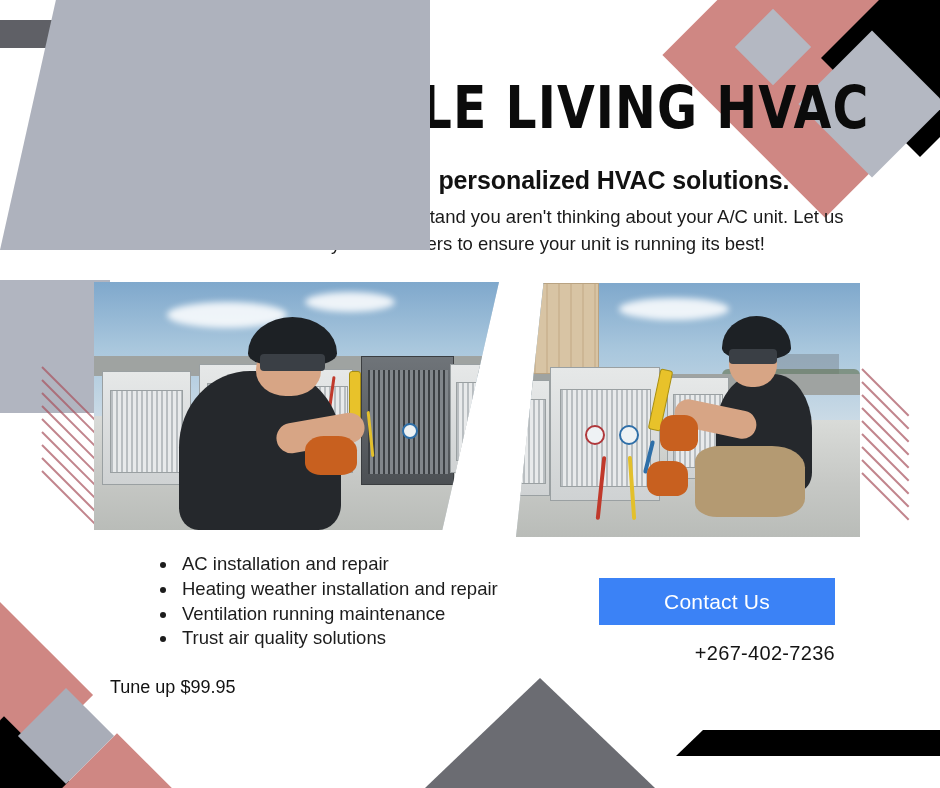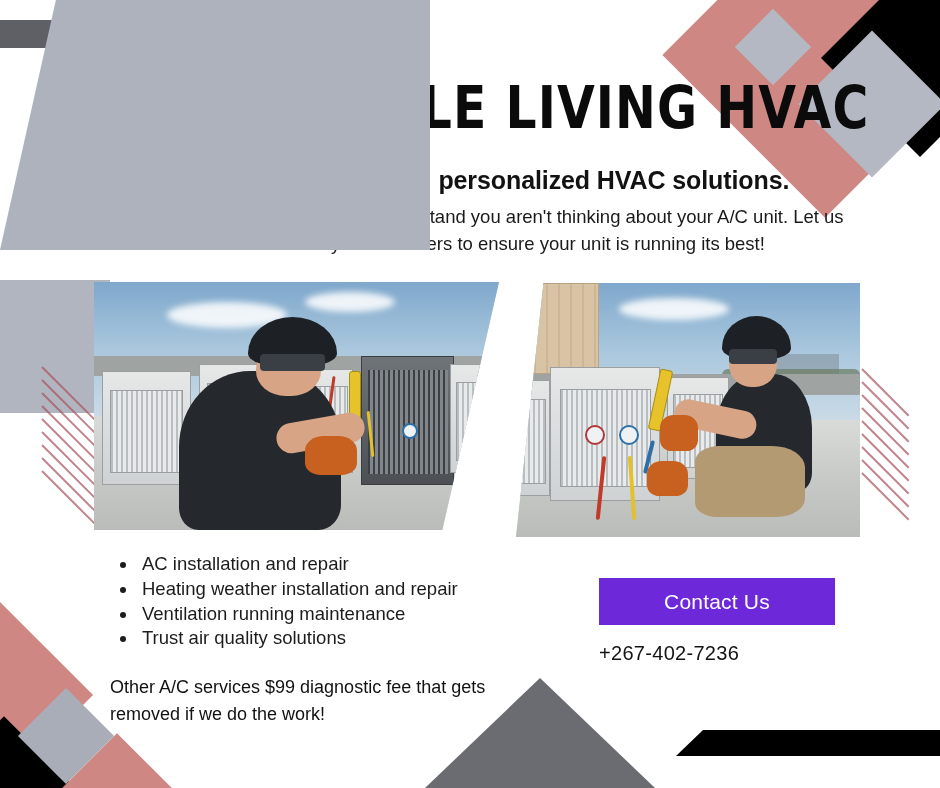--- a/index.html
+++ b/index.html
@@ -287,43 +287,43 @@
   
   .services {
     position: absolute;
     left: 112px; top: 552px;
     margin: 0; padding: 0 0 0 26px;
     list-style: disc;
     color: #1c1c1c;
     font-size: 18.5px;
     line-height: 24.8px;
   }
-  .services li { padding-left: 4px; }
+  .services li { padding-left: 4px; margin-left: 40px; }
 
   
   .contact-btn {
     position: absolute;
     left: 599px; top: 578px;
     width: 236px; height: 47px;
-    background: #6d28d9;
+    background: #3b82f6;
     color: #ffffff;
     font-size: 21px;
     display: flex;
     align-items: center;
     justify-content: center;
     letter-spacing: .2px;
     border: none;
     cursor: pointer;
     font-family: "Liberation Sans", sans-serif;
   }
   .phone {
     position: absolute;
     left: 599px; top: 642px;
     width: 236px;
-    text-align: left;
+    text-align: right;
     font-size: 20px;
     color: #141414;
     letter-spacing: .3px;
   }
 
   
   .pricing {
     position: absolute;
     left: 110px; top: 674px;
     width: 392px;
@@ -434,16 +434,16 @@
     <li>AC installation and repair</li>
     <li>Heating weather installation and repair</li>
     <li>Ventilation running maintenance</li>
     <li>Trust air quality solutions</li>
   </ul>
 
   <button class="contact-btn">Contact Us</button>
   <div class="phone">+267-402-7236</div>
 
   <div class="pricing">
-    <div>Other A/C services $99 diagnostic fee that gets removed if we do the work!</div>
+    <div>Tune up $99.95</div>
   </div>
 
 </div>
 
 </body></html>

